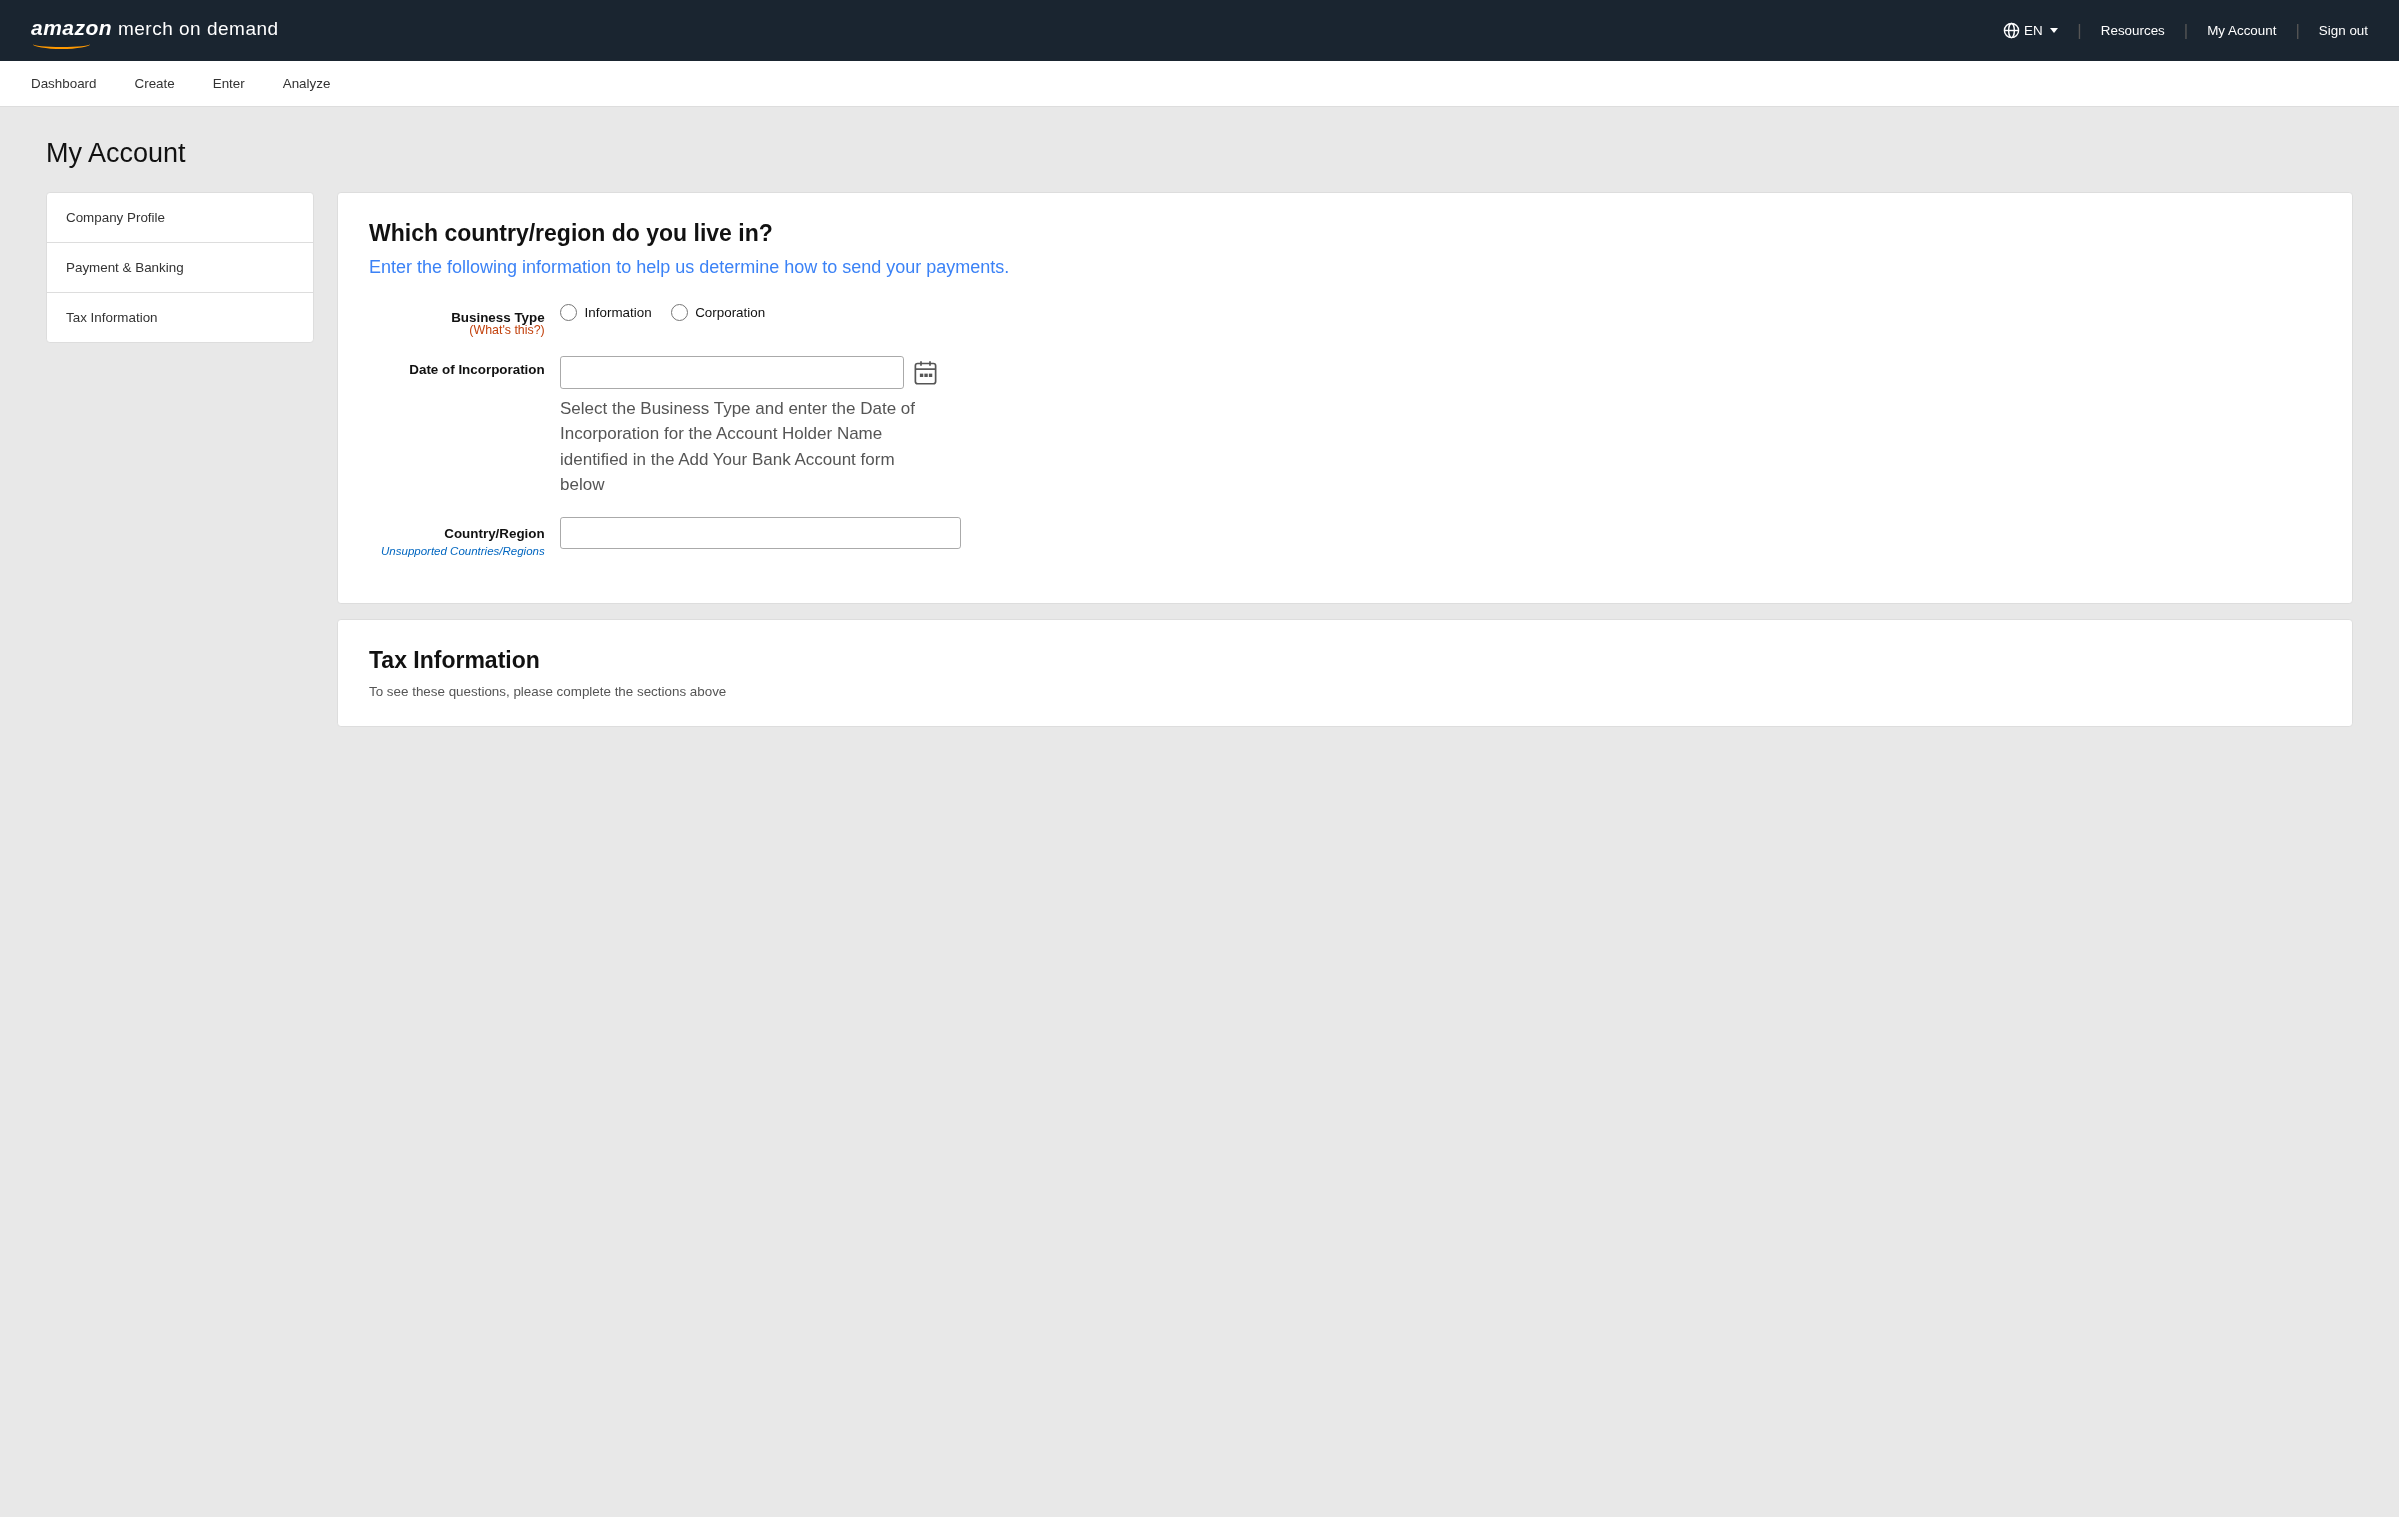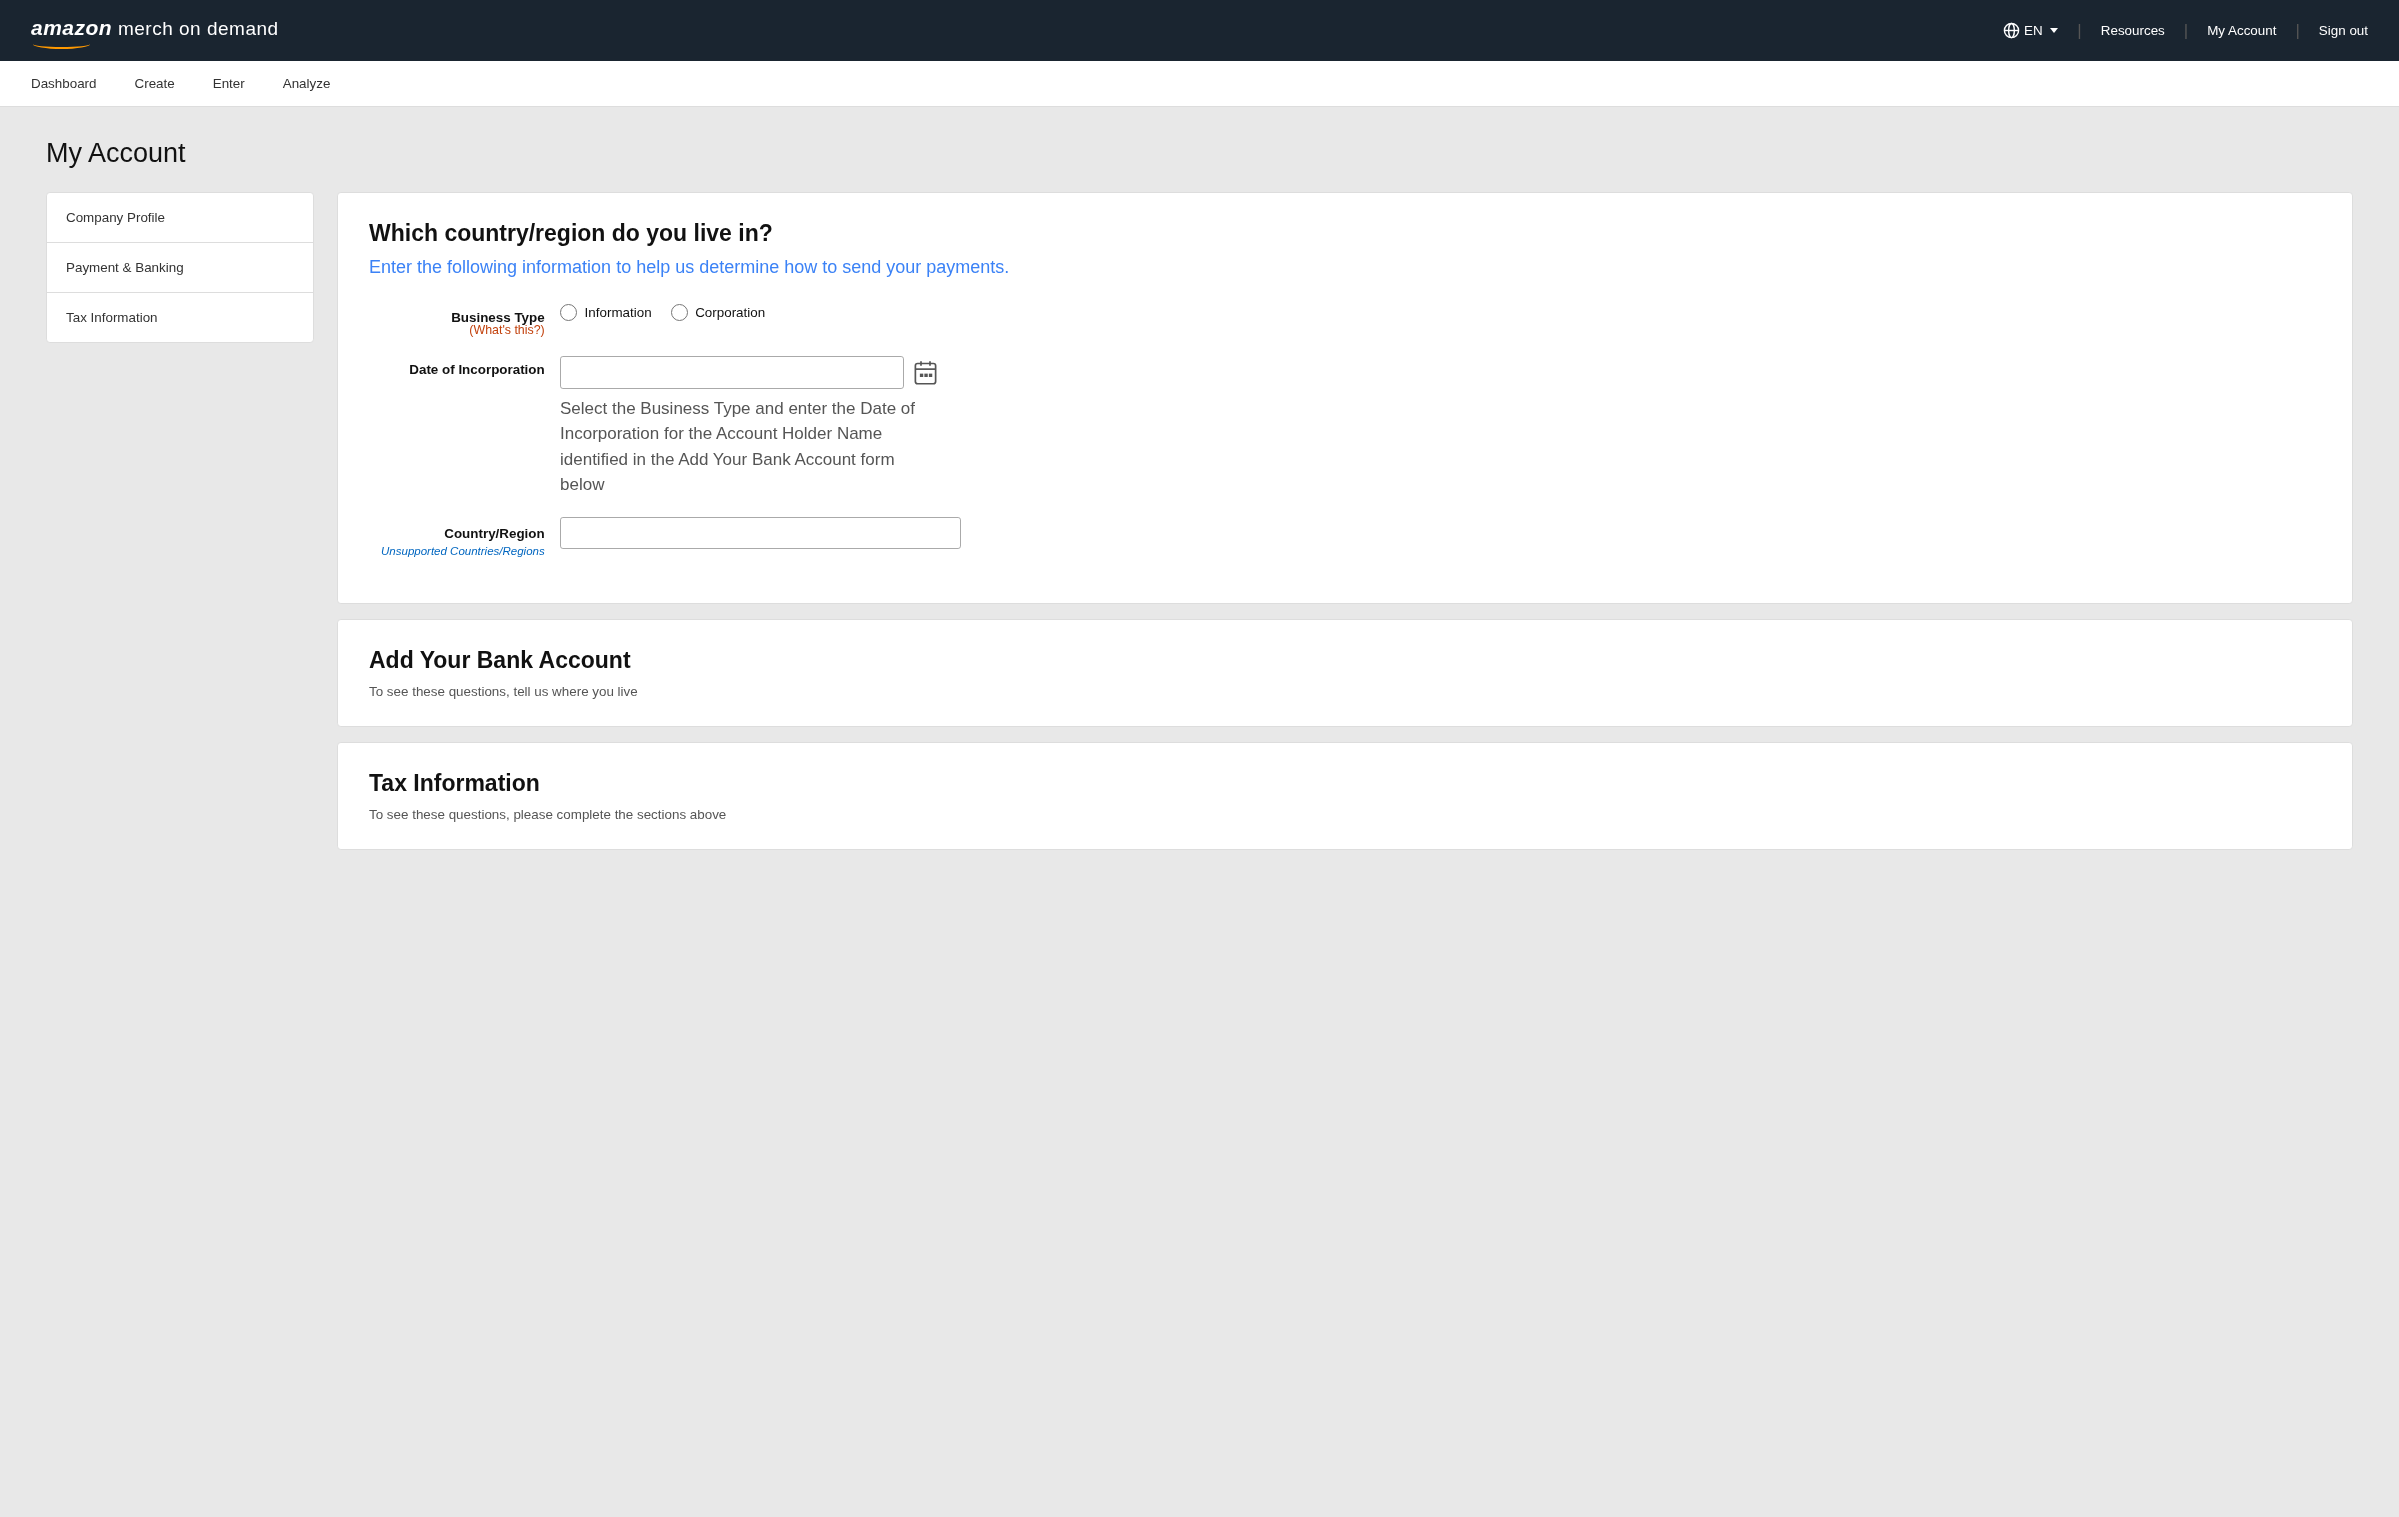--- a/index.html
+++ b/index.html
@@ -355,24 +355,20 @@
           <div style="display:flex;flex-direction:column;align-items:flex-end;width:191px;padding-right:15.3px;padding-top:3.8px;flex-shrink:0;">
             <label class="form-label" style="width:auto;padding-right:0;text-align:right;">Country/Region</label>
             <a class="unsupported-link" style="text-align:center;font-style:italic;">Unsupported Countries/Regions</a>
           </div>
           <div class="form-field">
             <input type="text" class="country-input" style="">
           </div>
         </div>
       </div>
 
-      <div class="panel">
-        <h2 class="panel-title">Add Your Bank Account</h2>
-        <p class="panel-info">To see these questions, tell us where you live</p>
-      </div>
 
       <div class="panel">
         <h2 class="panel-title">Tax Information</h2>
         <p class="panel-info">To see these questions, please complete the sections above</p>
       </div>
 
     </div>
   </div>
 </main>
 

